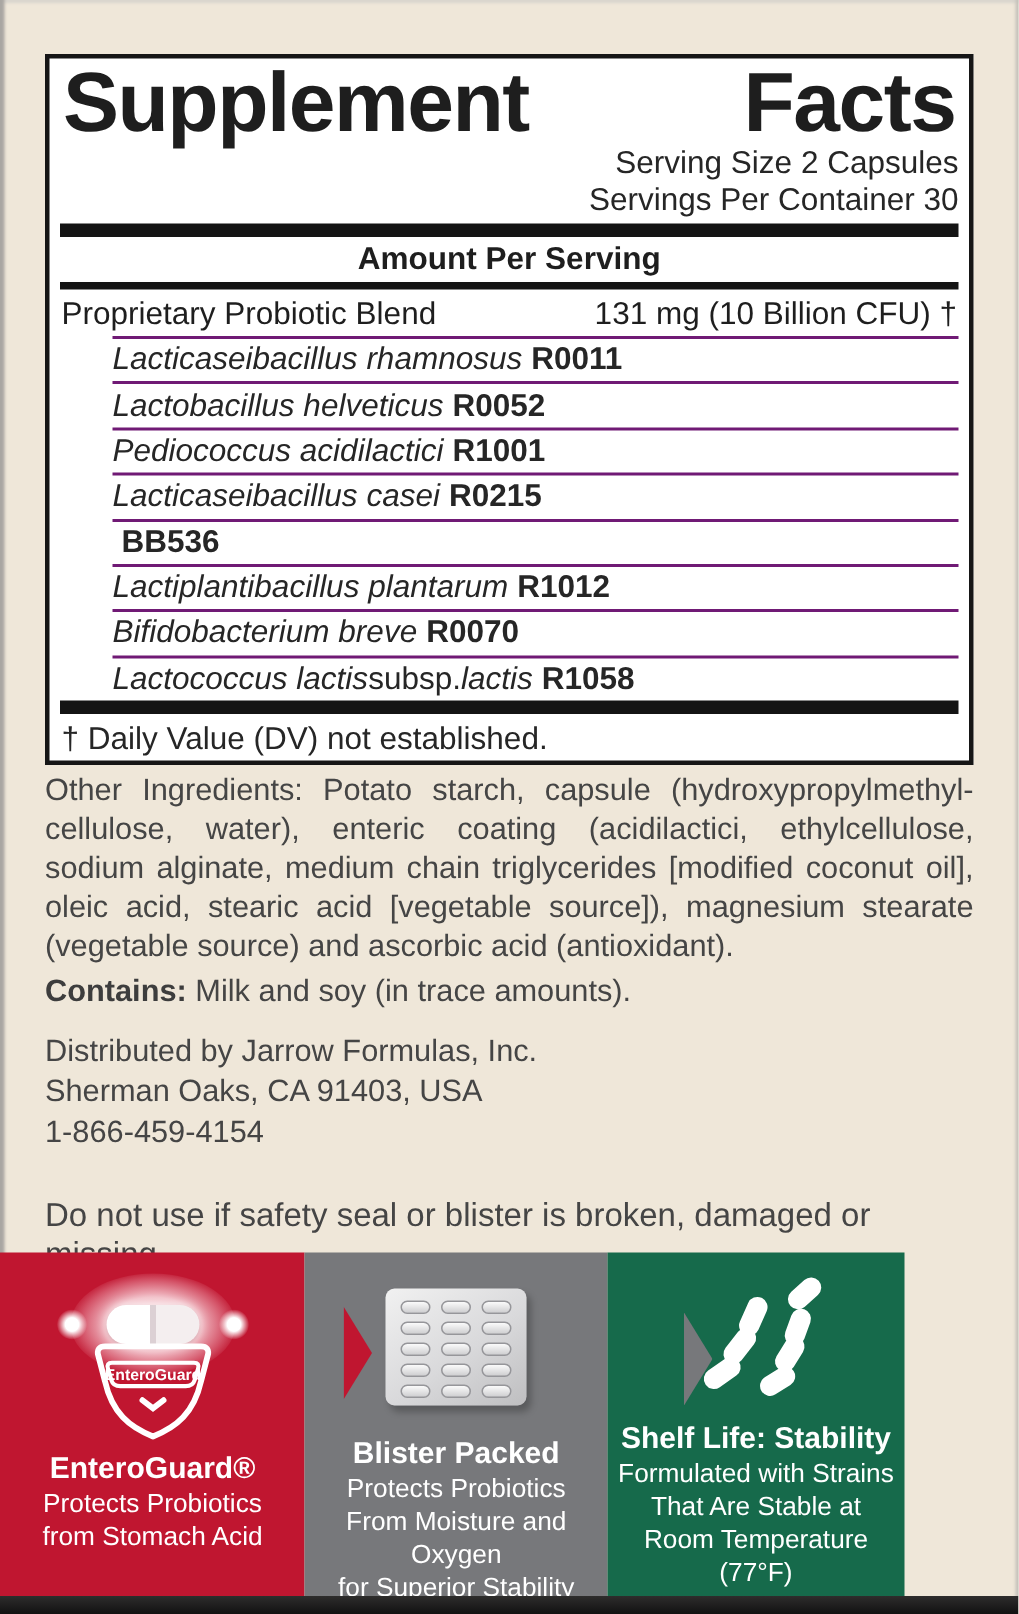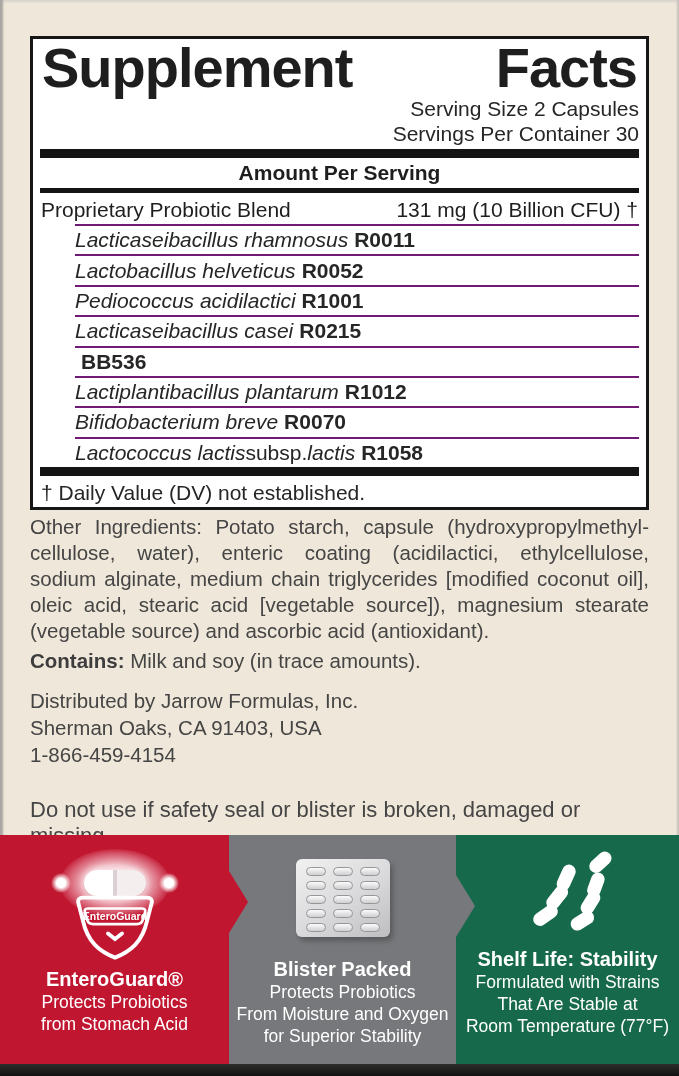--- a/index.html
+++ b/index.html
@@ -32,21 +32,21 @@
   
   .textblock{position:absolute;left:30px;width:619px;color:#454545;}
   .oi{top:514px;font-size:20.5px;line-height:26px;}
   .oi-line{text-align:justify;text-align-last:justify;}
   .oi-line.last{text-align-last:left;}
   .contains{top:649px;font-size:20.5px;}
   .contains b{color:#3d3d3d;}
   .distributed{top:687px;font-size:20.5px;line-height:27px;}
   .safety{top:797px;font-size:22px;}
   
-  .band{position:absolute;left:0;top:835px;width:679px;height:241px;display:flex;}
+  .band{position:absolute;left:0;top:835px;width:603px;height:241px;display:flex;}
   .panel{position:relative;height:241px;display:flex;flex-direction:column;align-items:center;
     color:#fff;text-align:center;box-sizing:border-box;}
   .panel-red{width:229px;background:#c01630;}
   .panel-gray{width:227px;background:#77787b;}
   .panel-green{width:223px;background:#166a4b;}
   .chev{position:absolute;width:19px;height:62px;z-index:3;}
   .chev-red{left:229px;top:36px;background:#c01630;clip-path:polygon(0 0,100% 50%,0 100%);}
   .chev-gray{left:456px;top:40px;background:#77787b;clip-path:polygon(0 0,100% 50%,0 100%);}
   .band-shadow{position:absolute;left:0;bottom:0;width:679px;height:12px;z-index:4;
     background:linear-gradient(#2e2d2c,#111);}

